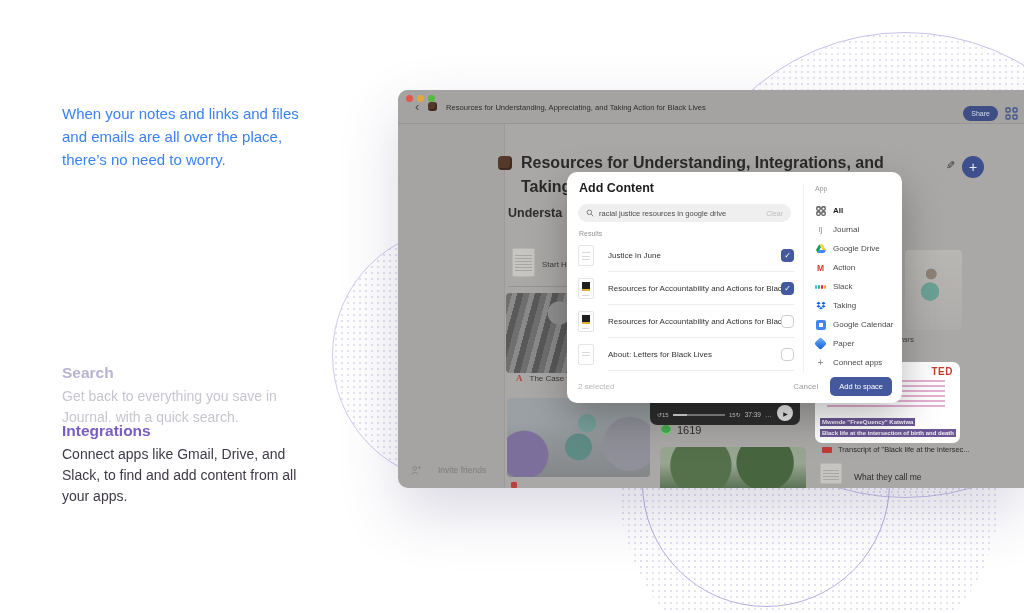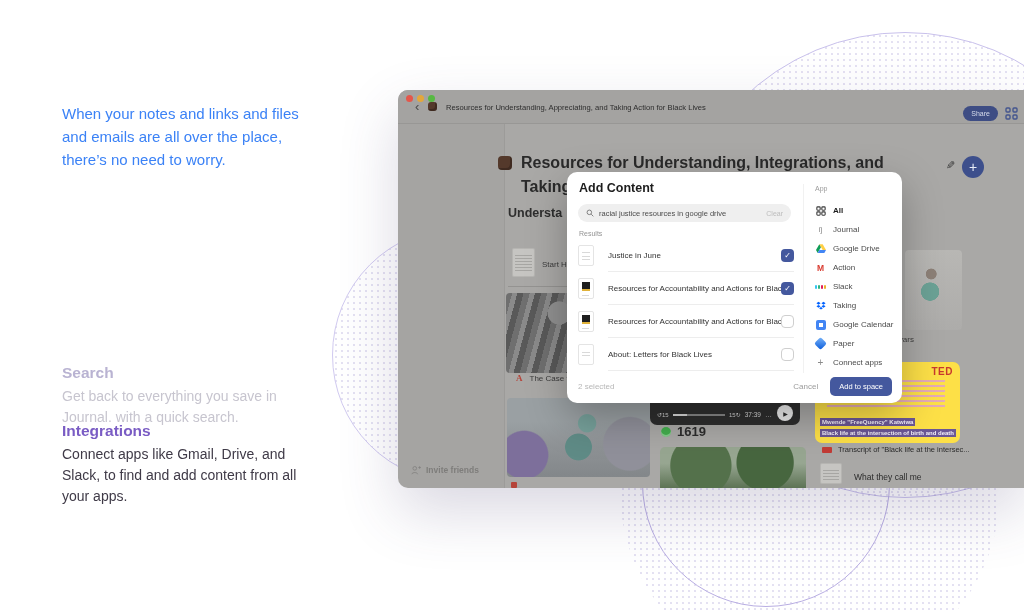--- a/index.html
+++ b/index.html
@@ -45,22 +45,22 @@
   .fist{background:#54392b;border-radius:3px;box-shadow:inset -2px -2px 0 rgba(0,0,0,0.25);}
   .fist.s{position:absolute;left:30px;top:12px;width:9px;height:9px;}
   .fist.b{left:100px;top:66px;width:14px;height:14px;border-radius:4px;}
   .ttl{position:absolute;left:48px;top:13px;font-size:7.6px;color:#2d2d2d;}
   .share{position:absolute;right:26px;top:16px;height:15px;padding:0 8px;border:none;
          border-radius:8px;background:#3e4d84;color:#d6dbeb;font-size:7px;font-family:inherit;}
   .gridic{position:absolute;right:6px;top:16px;width:13px;height:13px;}
 
   .appside{position:absolute;left:0;top:34px;width:107px;height:364px;
            background:rgba(0,0,0,0.025);border-right:1px solid rgba(0,0,0,0.05);}
-  .invite{position:absolute;left:13px;bottom:13px;display:flex;gap:5px;align-items:center;
-          font-size:8.5px;color:#7e7d7b;font-weight:bold;}
+  .invite{position:absolute;left:13px;bottom:13px;display:flex;gap:17px;align-items:center;
+          font-size:8.5px;color:#7e7d7b;}
 
   .pt1{left:123px;top:64px;font-size:16px;font-weight:700;color:#2a2a2a;white-space:nowrap;width:460px;}
   .pt2{left:123px;top:88px;font-size:16px;font-weight:700;color:#2a2a2a;}
   .pencil{left:548px;top:69px;font-size:11px;color:#3a3a3a;transform:scaleX(-1);}
   .plusbtn{left:564px;top:66px;width:22px;height:22px;border-radius:50%;border:none;
            background:#3d4f8c;color:#e8ecf7;font-size:14px;line-height:20px;text-align:center;padding:0;}
   .sec{left:110px;top:116px;font-size:12.5px;font-weight:700;color:#2e2e2e;}
 
   .thumb{position:relative;background:#c6c5c2;border-radius:2px;
          box-shadow:inset 0 0 0 1px rgba(0,0,0,0.08);}
@@ -90,32 +90,32 @@
           display:flex;align-items:flex-end;gap:4px;padding:0 7px 6px;}
   .rw,.fw{font-size:6px;color:#cfcfcf;line-height:8px;}
   .bar{flex:1;height:2px;background:#868686;position:relative;margin-bottom:3px;}
   .bar::before{content:"";position:absolute;left:0;top:0;height:2px;width:28%;background:#d8d8d8;}
   .ptime{font-size:6.5px;color:#d8d8d8;line-height:8px;}
   .pmore{font-size:7px;color:#bdbdbd;letter-spacing:1px;line-height:8px;}
   .play{width:16px;height:16px;border-radius:50%;background:#ebebeb;color:#2e2e2e;font-size:6px;
         display:flex;align-items:center;justify-content:center;padding-left:1px;margin-bottom:-2px;}
   .sprow{left:263px;top:334px;display:flex;gap:6px;align-items:center;}
   .spot{width:10px;height:10px;border-radius:50%;background:#43ad4d;box-shadow:inset 0 -2px 0 rgba(255,255,255,0.35);}
-  .sprow b{font-size:13px;color:#2c2c2c;font-weight:700;}
+  .sprow b{font-size:11px;color:#2c2c2c;font-weight:400;}
   .img.trees{left:262px;top:357px;width:146px;height:41px;border-radius:5px 5px 0 0;
      background:radial-gradient(circle at 28% 45%,#54714b 0 28%,transparent 29%),
                 radial-gradient(circle at 72% 38%,#47663f 0 26%,transparent 27%),
                 linear-gradient(#97a691 0 40%,#5d7355);}
 
   .img.person{left:507px;top:160px;width:57px;height:80px;background:
      radial-gradient(circle at 46% 30%,#8c8077 0 8%,transparent 9%),
      radial-gradient(circle at 44% 52%,#6ba195 0 17%,transparent 18%),
      linear-gradient(#b8b7b4,#adacaa);}
   .wars{left:499px;top:245px;font-size:8px;color:#3c3c3c;}
-  .ted{left:417px;top:272px;width:145px;height:81px;background:#fde047;border-radius:7px;overflow:hidden;}
+  .ted{left:417px;top:272px;width:145px;height:81px;background:#ffffff;border-radius:7px;overflow:hidden;}
   .tedlogo{position:absolute;right:7px;top:4px;font-size:10px;font-weight:700;color:#c8392e;letter-spacing:0.5px;}
   .pinklines{position:absolute;left:12px;top:18px;width:118px;height:30px;
      background:repeating-linear-gradient(180deg,rgba(224,162,202,0.85) 0 2px,transparent 2px 5px);}
   .cap1{position:absolute;left:5px;bottom:17px;font-size:6px;font-weight:700;color:#f4f0f8;
         background:#6b5795;padding:1px 2px;}
   .cap2{position:absolute;left:5px;bottom:6px;font-size:6px;font-weight:700;color:#f4f0f8;
         background:#6b5795;padding:1px 2px;}
   .trrow{left:424px;top:355px;display:flex;gap:6px;align-items:center;}
   .tedmini{width:10px;height:6px;background:#c23b35;border-radius:1px;}
   .trrow b{font-size:7.5px;color:#2b2b2b;font-weight:400;}

